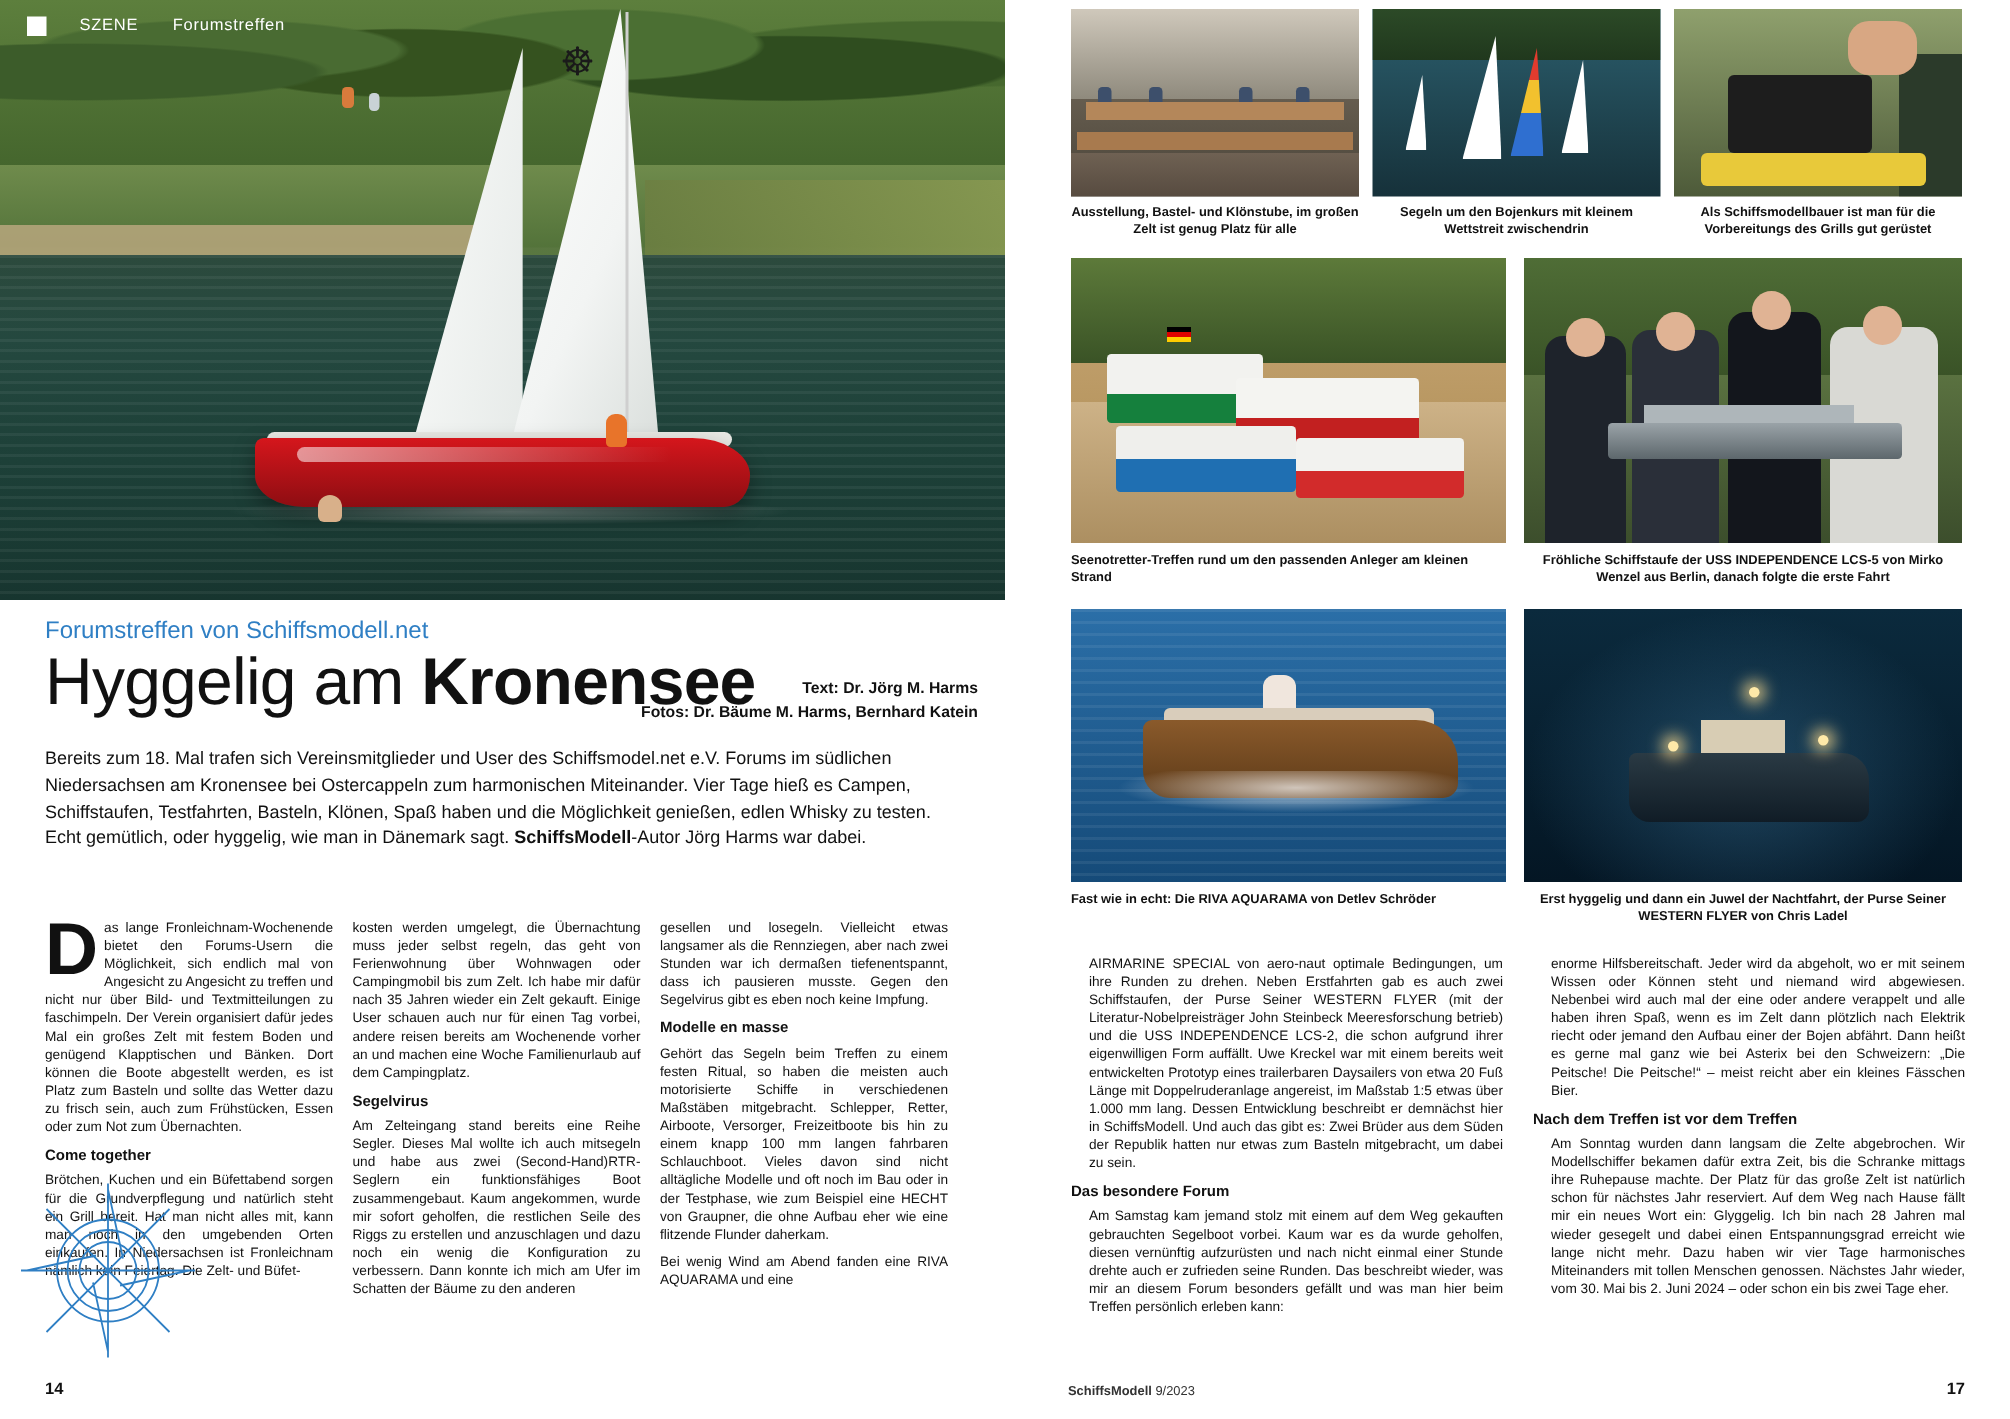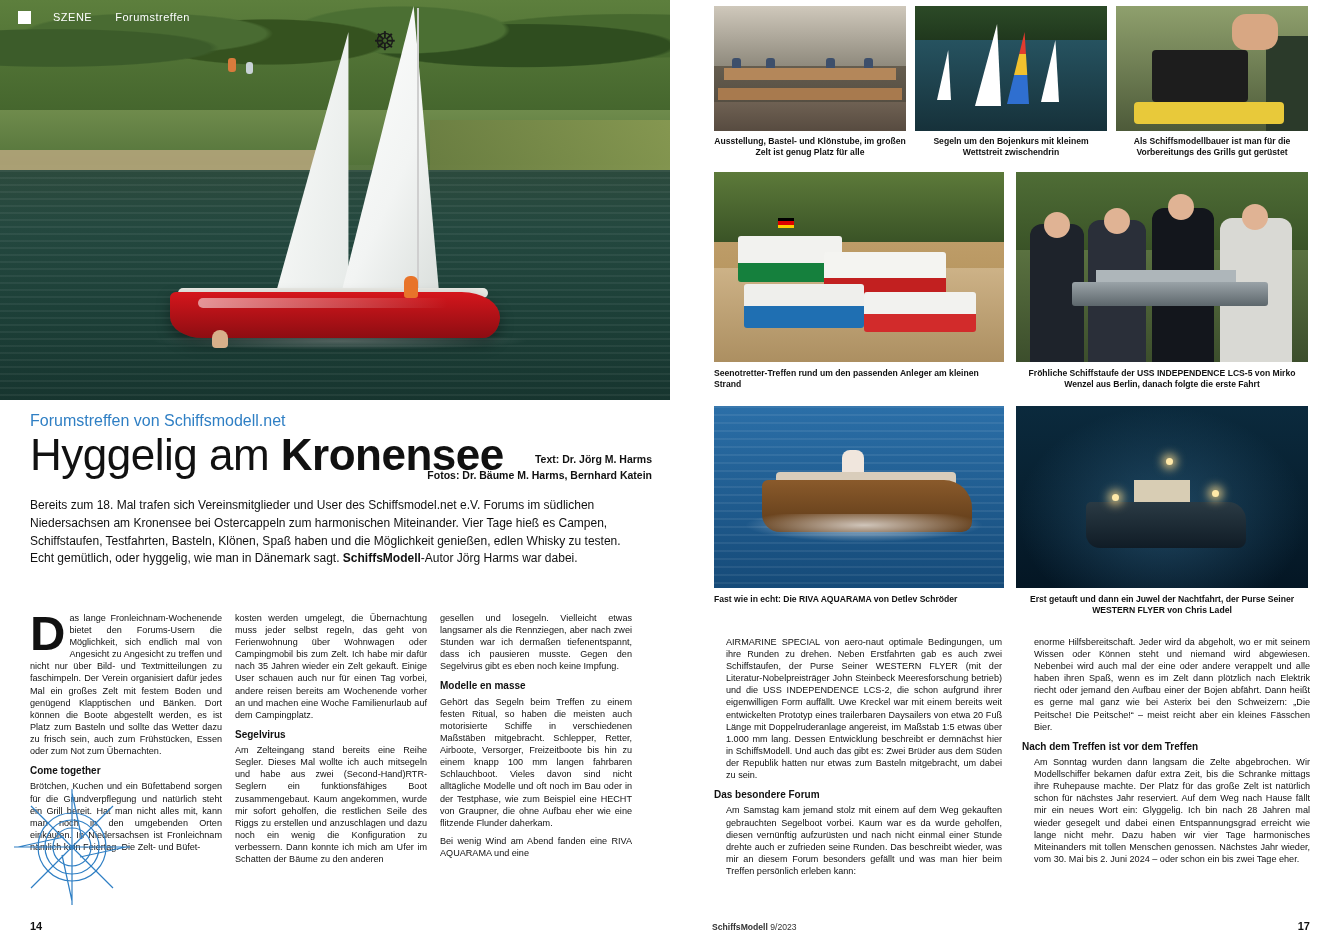--- a/index.html
+++ b/index.html
@@ -351,21 +351,21 @@
   <div class="ph p7">
     <div class="night"></div>
     <div class="cab"></div>
     <div class="boat"></div>
     <div class="lamp" style="left:150px;top:52px;"></div>
     <div class="lamp" style="left:196px;top:84px;"></div>
     <div class="lamp" style="left:96px;top:88px;"></div>
   </div>
 
   <div class="cap cap6">Fast wie in echt: Die RIVA AQUARAMA von Detlev Schröder</div>
-  <div class="cap cap7">Erst getauft und dann ein Juwel der Nachtfahrt, der Purse Seiner WESTERN FLYER von Chris Ladel</div>
+  <div class="cap cap7">Erst hyggelig und dann ein Juwel der Nachtfahrt, der Purse Seiner WESTERN FLYER von Chris Ladel</div>
 
   <div class="rcols">
     <div class="rcol rc1">
       <p>AIRMARINE SPECIAL von aero-naut optimale Bedingungen, um ihre Runden zu drehen. Neben Erstfahrten gab es auch zwei Schiffstaufen, der Purse Seiner WESTERN FLYER (mit der Literatur-Nobelpreisträger John Steinbeck Meeresforschung betrieb) und die USS INDEPENDENCE LCS-2, die schon aufgrund ihrer eigenwilligen Form auffällt. Uwe Kreckel war mit einem bereits weit entwickelten Prototyp eines trailerbaren Daysailers von etwa 20 Fuß Länge mit Doppelruderanlage angereist, im Maßstab 1:5 etwas über 1.000 mm lang. Dessen Entwicklung beschreibt er demnächst hier in SchiffsModell. Und auch das gibt es: Zwei Brüder aus dem Süden der Republik hatten nur etwas zum Basteln mitgebracht, um dabei zu sein.</p>
       <h4>Das besondere Forum</h4>
       <p>Am Samstag kam jemand stolz mit einem auf dem Weg gekauften gebrauchten Segelboot vorbei. Kaum war es da wurde geholfen, diesen vernünftig aufzurüsten und nach nicht einmal einer Stunde drehte auch er zufrieden seine Runden. Das beschreibt wieder, was mir an diesem Forum besonders gefällt und was man hier beim Treffen persönlich erleben kann:</p>
     </div>
     <div class="rcol rc2">
       <p>enorme Hilfsbereitschaft. Jeder wird da abgeholt, wo er mit seinem Wissen oder Können steht und niemand wird abgewiesen. Nebenbei wird auch mal der eine oder andere verappelt und alle haben ihren Spaß, wenn es im Zelt dann plötzlich nach Elektrik riecht oder jemand den Aufbau einer der Bojen abfährt. Dann heißt es gerne mal ganz wie bei Asterix bei den Schweizern: „Die Peitsche! Die Peitsche!“ – meist reicht aber ein kleines Fässchen Bier.</p>
       <h4>Nach dem Treffen ist vor dem Treffen</h4>

